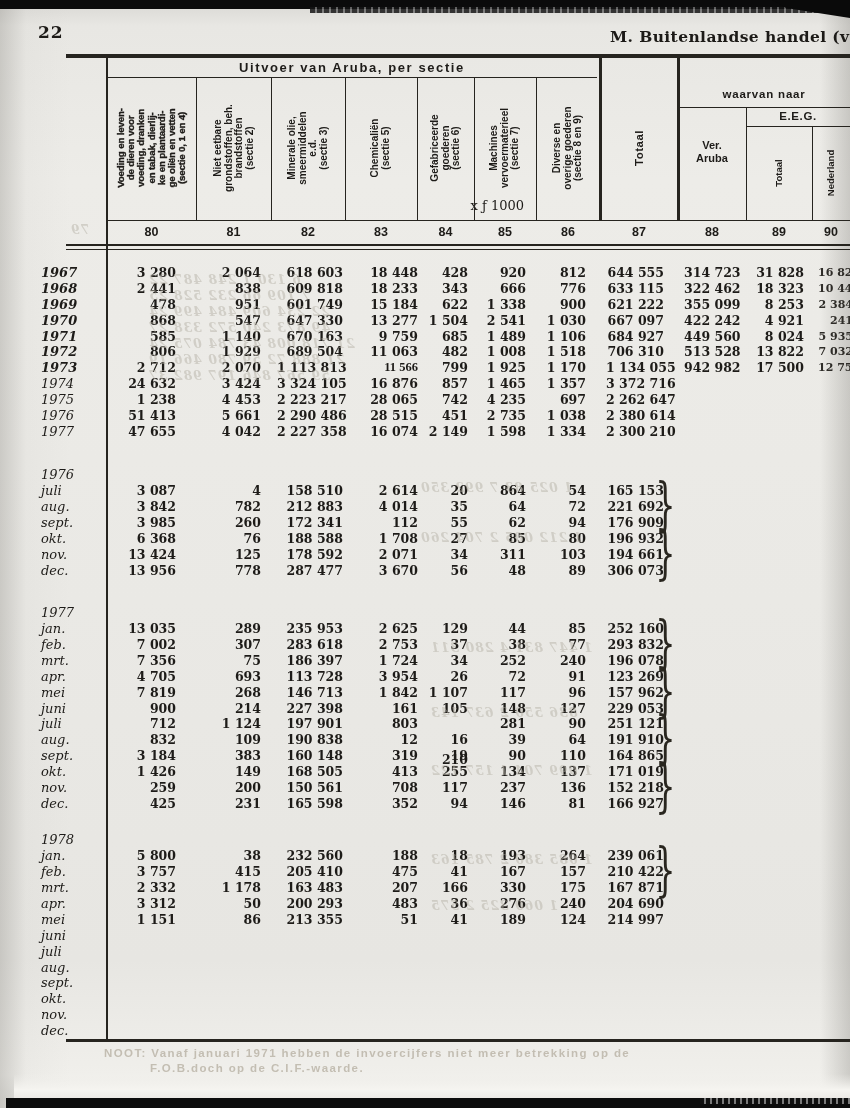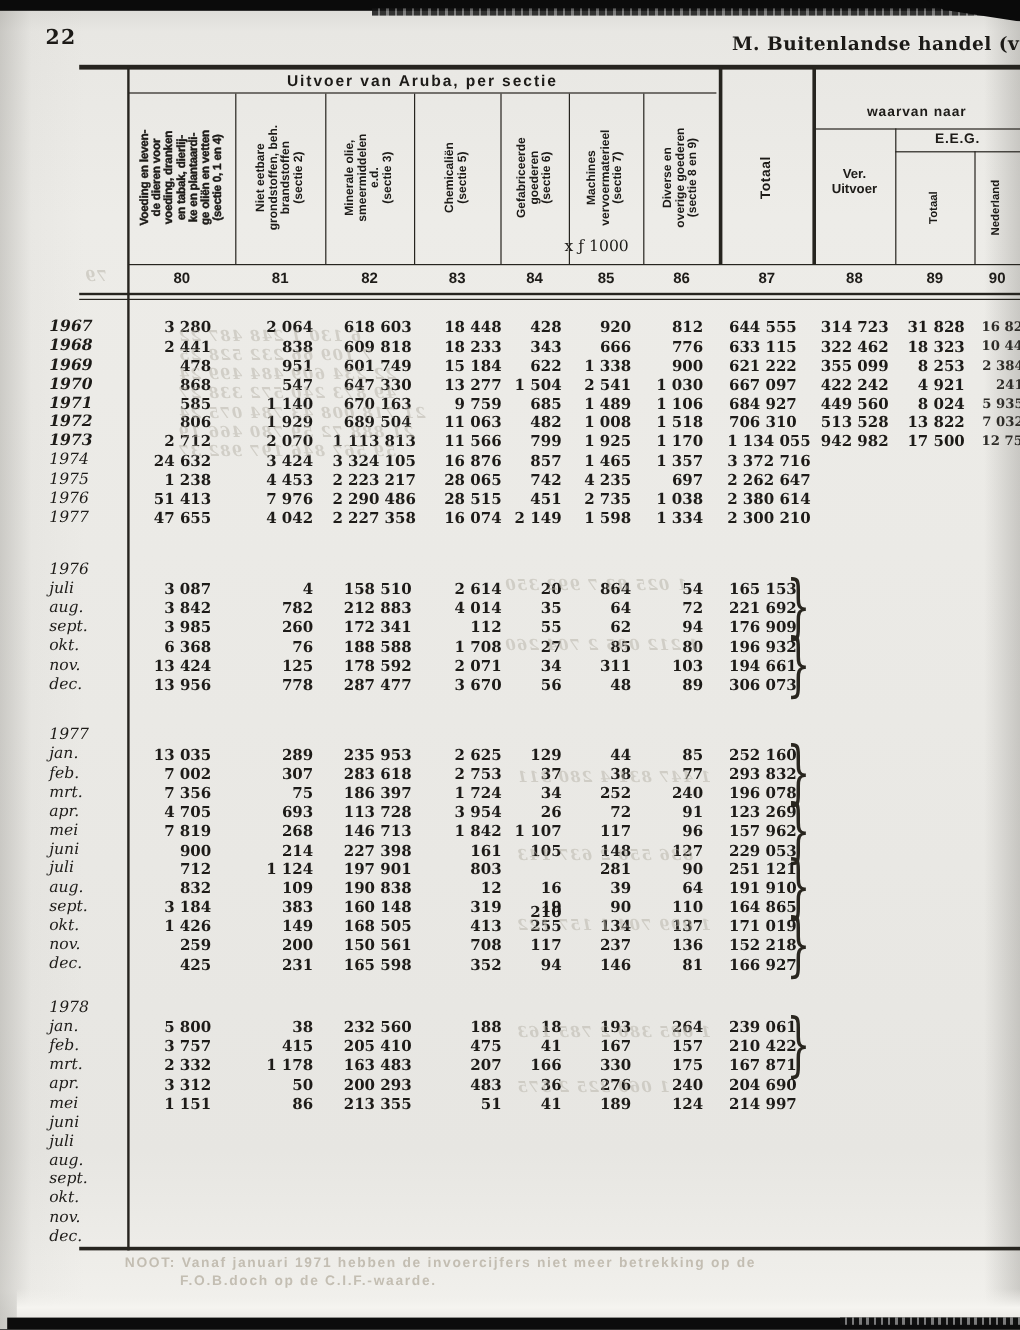--- a/index.html
+++ b/index.html
@@ -139,21 +139,21 @@
       <div class="colhead" style="left: 536px; top: 80px; width: 64px; height: 136px;">
         <span class="rot" style="width: 132px;">Diverse en
 overige goederen
 (sectie 8 en 9)</span>
       </div>
       <div class="colhead big" style="left: 600px; top: 80px; width: 78px; height: 136px;">
         <span class="rot" style="width: 132px;">Totaal</span>
       </div>
       <div class="colhead" style="left: 678px; top: 132px; width: 68px; height: 40px;">
         <span class="hor">Ver.
-Uitvoer</span>
+Aruba</span>
       </div>
       <div class="colhead small" style="left: 746px; top: 128px; width: 66px; height: 90px;">
         <span class="rot" style="width: 86px;">Totaal</span>
       </div>
       <div class="colhead small" style="left: 812px; top: 128px; width: 38px; height: 90px;">
         <span class="rot" style="width: 86px;">Nederland</span>
       </div>
     </div>
   <div class="numrow" id="numrow">
       <div class="ncell"></div>
@@ -253,21 +253,21 @@
           <div class="cell c7" style="padding-right: 20px;">706 310</div>
           <div class="cell c8" style="padding-right: 16px;">513 528</div>
           <div class="cell c9" style="padding-right: 14px;">13 822</div>
           <div class="cell c10" style="padding-right: 3px;">7 032</div>
         </div>
         <div class="row">
           <div class="lbl bold">1973</div>
           <div class="cell c0" style="padding-right: 26px;">2 712</div>
           <div class="cell c1" style="padding-right: 16px;">2 070</div>
           <div class="cell c2" style="padding-right: 8px;">1 113 813</div>
-          <div class="cell c3" style="padding-right: 5px;">11 566</div>
+          <div class="cell c3" style="padding-right: 5px; font-family: Liberation Serif, serif;">11 566</div>
           <div class="cell c4" style="padding-right: 12px;">799</div>
           <div class="cell c5" style="padding-right: 16px;">1 925</div>
           <div class="cell c6" style="padding-right: 20px;">1 170</div>
           <div class="cell c7" style="padding-right: 20px;">1 134 055</div>
           <div class="cell c8" style="padding-right: 16px;">942 982</div>
           <div class="cell c9" style="padding-right: 14px;">17 500</div>
           <div class="cell c10" style="padding-right: 3px;">12 751</div>
         </div>
         <div class="row">
           <div class="lbl">1974</div>
@@ -293,21 +293,21 @@
           <div class="cell c5" style="padding-right: 16px;">4 235</div>
           <div class="cell c6" style="padding-right: 20px;">697</div>
           <div class="cell c7" style="padding-right: 20px;">2 262 647</div>
           <div class="cell c8" style="padding-right: 16px;"></div>
           <div class="cell c9" style="padding-right: 14px;"></div>
           <div class="cell c10" style="padding-right: 3px;"></div>
         </div>
         <div class="row">
           <div class="lbl">1976</div>
           <div class="cell c0" style="padding-right: 26px;">51 413</div>
-          <div class="cell c1" style="padding-right: 16px;">7 976</div>
+          <div class="cell c1" style="padding-right: 16px;">5 661</div>
           <div class="cell c2" style="padding-right: 8px;">2 290 486</div>
           <div class="cell c3" style="padding-right: 5px;">28 515</div>
           <div class="cell c4" style="padding-right: 12px;">451</div>
           <div class="cell c5" style="padding-right: 16px;">2 735</div>
           <div class="cell c6" style="padding-right: 20px;">1 038</div>
           <div class="cell c7" style="padding-right: 20px;">2 380 614</div>
           <div class="cell c8" style="padding-right: 16px;"></div>
           <div class="cell c9" style="padding-right: 14px;"></div>
           <div class="cell c10" style="padding-right: 3px;"></div>
         </div>

